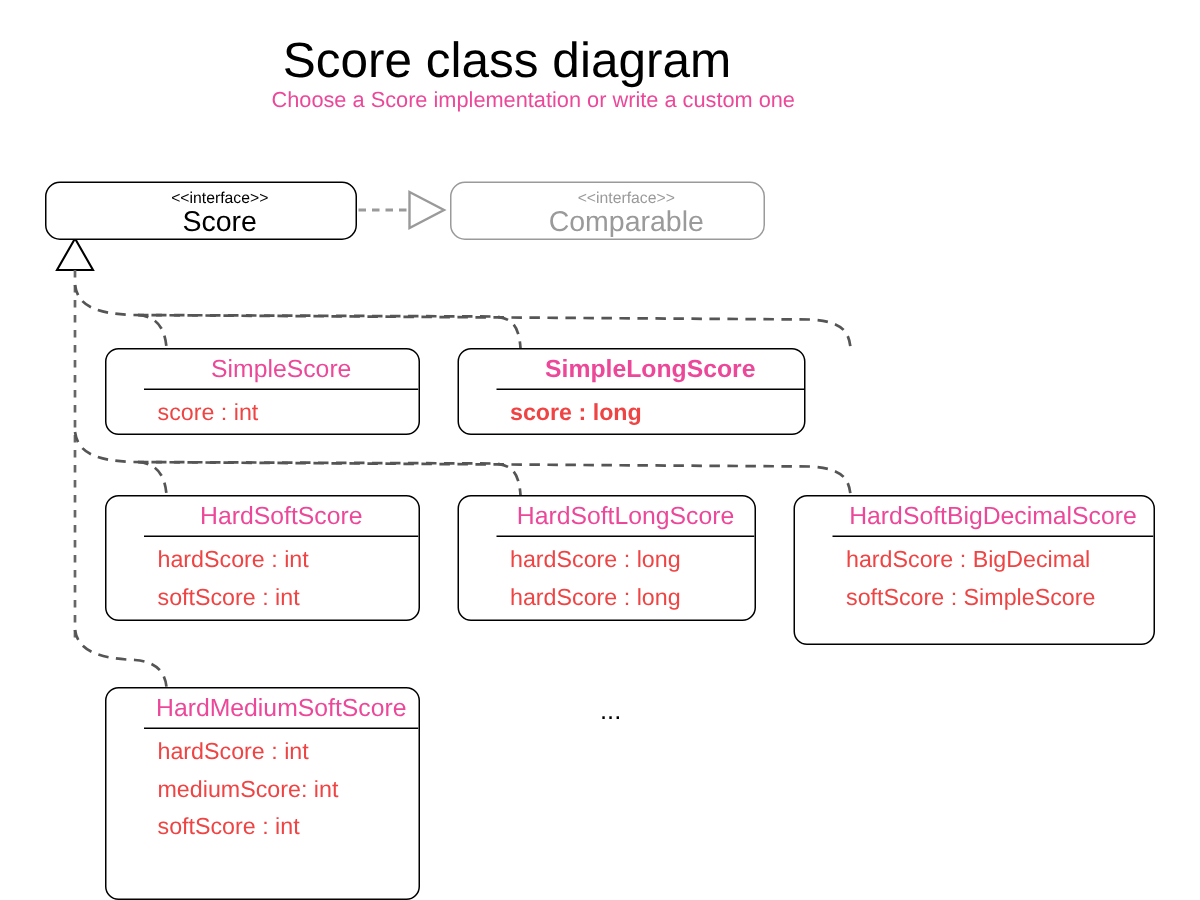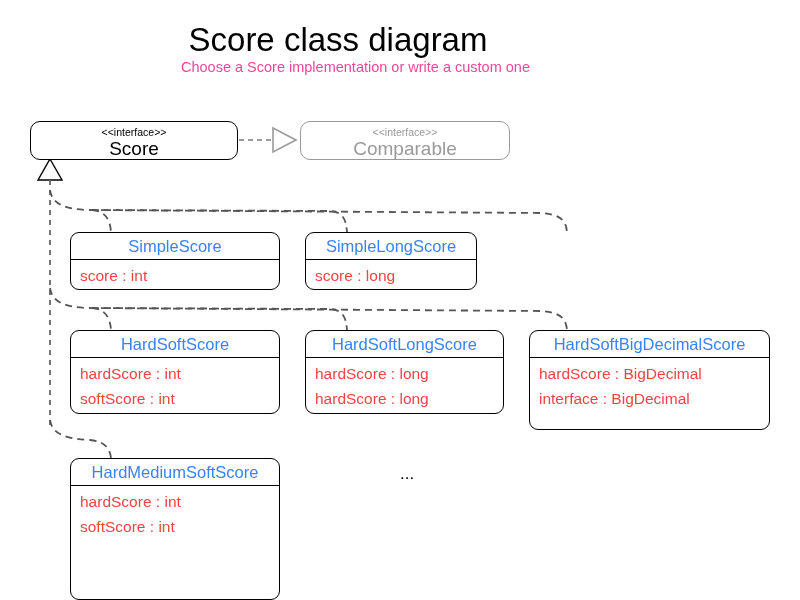--- a/index.html
+++ b/index.html
@@ -56,20 +56,21 @@
   }
 
   
   .uml-box {
     position: absolute;
     box-sizing: border-box;
     background: #ffffff;
     border: 1.3px solid #000000;
     border-radius: 9px;
     overflow: hidden;
+    padding-left: 25px;
   }
   .uml-box.iface {
     border-radius: 10px;
   }
   .uml-box.muted {
     border-color: #9a9a9a;
     color: #9a9a9a;
   }
 
   .iface-stereotype {
@@ -85,21 +86,21 @@
     line-height: 22px;
     color: inherit;
   }
 
   .box-title {
     text-align: center;
     font-size: 16.5px;
     line-height: 26px;
     height: 26px;
     white-space: nowrap;
-    color: #3b82f6;
+    color: #ec4899;
   }
   .box-divider {
     height: 0;
     border-top: 1.3px solid #000000;
   }
   .box-attrs {
     padding: 3px 0 4px 9px;
   }
   .attr-line {
     font-size: 15.5px;
@@ -164,21 +165,21 @@
   </div>
 
   <div class="uml-box" style="left:70px; top:232px; width:210px; height:58px;">
     <div class="box-title">SimpleScore</div>
     <div class="box-divider"></div>
     <div class="box-attrs">
       <div class="attr-line">score : int</div>
     </div>
   </div>
 
-  <div class="uml-box" style="left:305px; top:232px; width:172px; height:58px;">
+  <div class="uml-box" style="left:305px; top:232px; width:232px; height:58px;font-weight:bold;">
     <div class="box-title">SimpleLongScore</div>
     <div class="box-divider"></div>
     <div class="box-attrs">
       <div class="attr-line">score : long</div>
     </div>
   </div>
 
 
   <div class="uml-box" style="left:70px; top:330px; width:210px; height:84px;">
     <div class="box-title">HardSoftScore</div>
@@ -196,28 +197,29 @@
       <div class="attr-line">hardScore : long</div>
       <div class="attr-line">hardScore : long</div>
     </div>
   </div>
 
   <div class="uml-box" style="left:529px; top:330px; width:241px; height:100px;">
     <div class="box-title">HardSoftBigDecimalScore</div>
     <div class="box-divider"></div>
     <div class="box-attrs">
       <div class="attr-line">hardScore : BigDecimal</div>
-      <div class="attr-line">interface : BigDecimal</div>
+      <div class="attr-line">softScore : SimpleScore</div>
     </div>
   </div>
 
   <div class="uml-box" style="left:70px; top:458px; width:210px; height:142px;">
     <div class="box-title">HardMediumSoftScore</div>
     <div class="box-divider"></div>
     <div class="box-attrs">
       <div class="attr-line">hardScore : int</div>
+      <div class="attr-line">mediumScore: int</div>
       <div class="attr-line">softScore : int</div>
     </div>
   </div>
 
   <div class="ellipsis-mark" style="left:400px; top:464px;">...</div>
 
 </div>
 
 </body></html>

